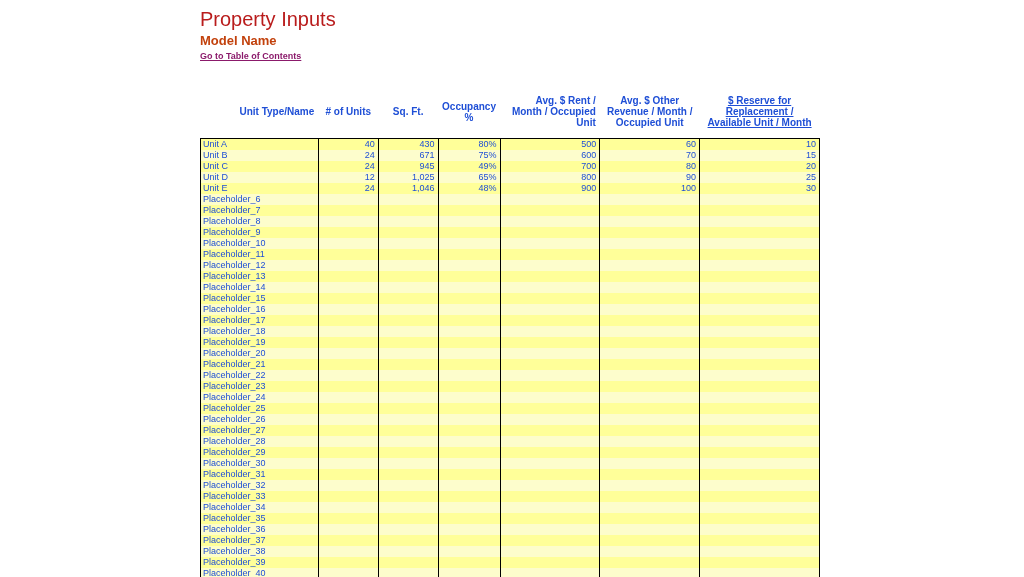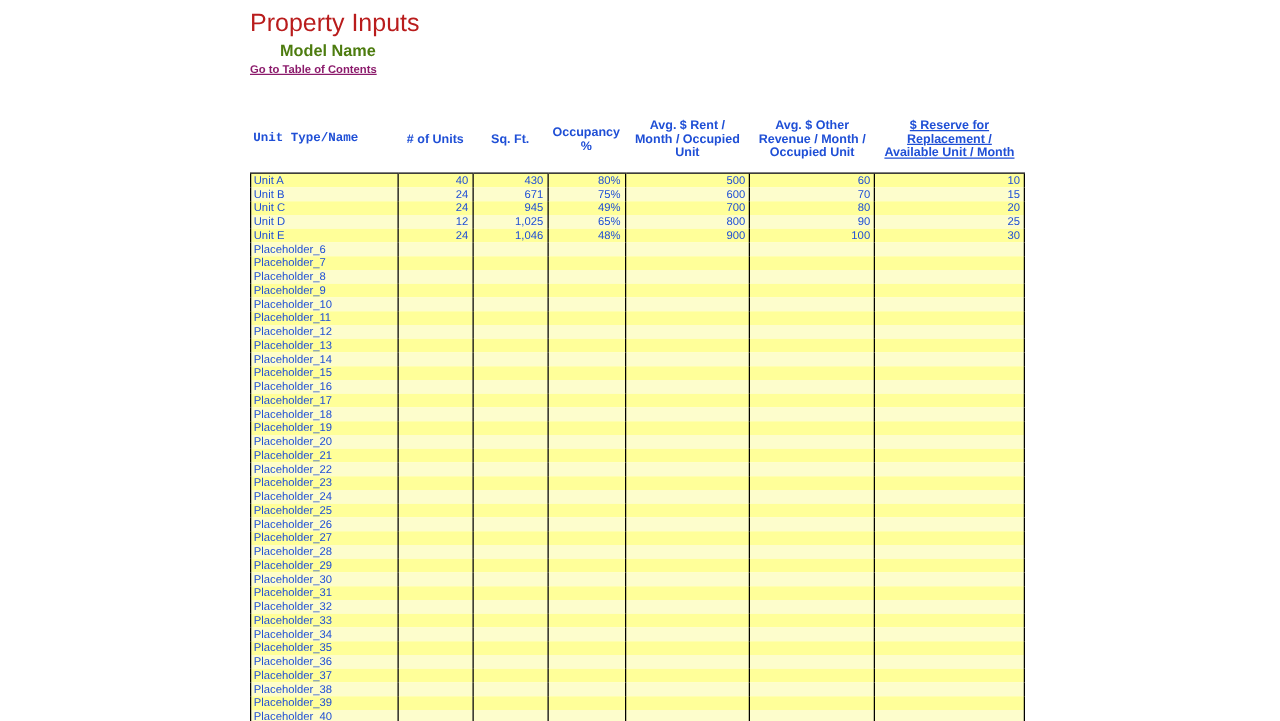--- a/index.html
+++ b/index.html
@@ -13,25 +13,24 @@
       width: 820px;
       margin-left: 200px;
     }
     .title-main {
       color: #b91c1c;
       font-size: 20px;
       font-weight: normal;
       margin-bottom: 2px;
     }
     .title-sub {
-      color: #4d7c0f;
+      color: #c2410c;
       font-size: 13px;
       font-weight: bold;
       margin-bottom: 2px;
-      margin-left: 24px;
     }
     .toc-link {
       color: #8b1a6b;
       font-size: 9px;
       font-weight: bold;
       text-decoration: underline;
       cursor: pointer;
       text-align: right;
     }
     .table-wrap {
@@ -43,21 +42,21 @@
     }
     th {
       color: #1f4fd6;
       font-weight: bold;
       font-size: 10px;
       text-align: center;
       padding: 6px 4px 10px 4px;
       vertical-align: middle;
       border-bottom: 1.5px solid #000;
     }
-    th.left { text-align: left; padding-left: 2px; font-family: Liberation Mono, monospace; }
+    th.left { text-align: right; padding-left: 2px; }
     td {
       font-size: 9px;
       color: #1f4fd6;
       padding: 0 3px;
       height: 11px;
       line-height: 11px;
       text-align: right;
       border-left: 1.5px solid #000;
       border-right: 1.5px solid #000;
       white-space: nowrap;
@@ -76,21 +75,21 @@
       border-left: none;
       border-right: none;
       border-top: 1.5px solid #000;
       font-size: 10px;
       padding-top: 2px;
     }
     .c-name { width: 118px; }
     .c-units { width: 60px; }
     .c-sqft { width: 60px; }
     .c-occ { width: 60px; }
-    .c-rent { width: 100px; }
+    .c-rent { width: 100px; text-align: right; }
     .c-other { width: 100px; }
     .c-reserve { width: 120px; text-decoration: underline; }
   </style>
 </head>
 <body>
 
 <div class="container">
   <div class="title-main">Property Inputs</div>
   <div class="title-sub">Model Name</div>
   <a class="toc-link">Go to Table of Contents</a>

